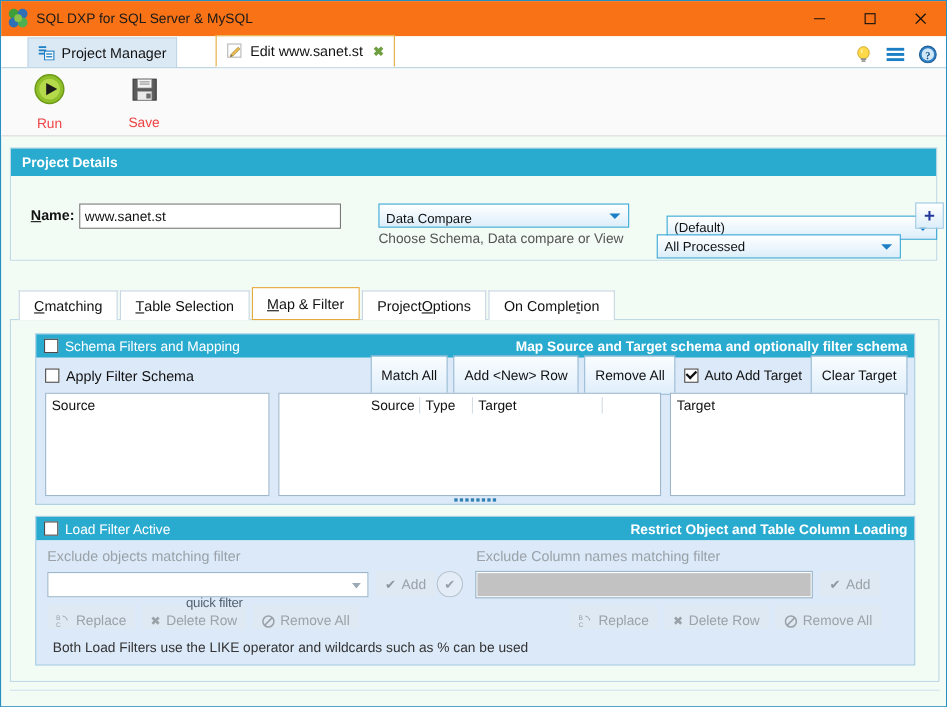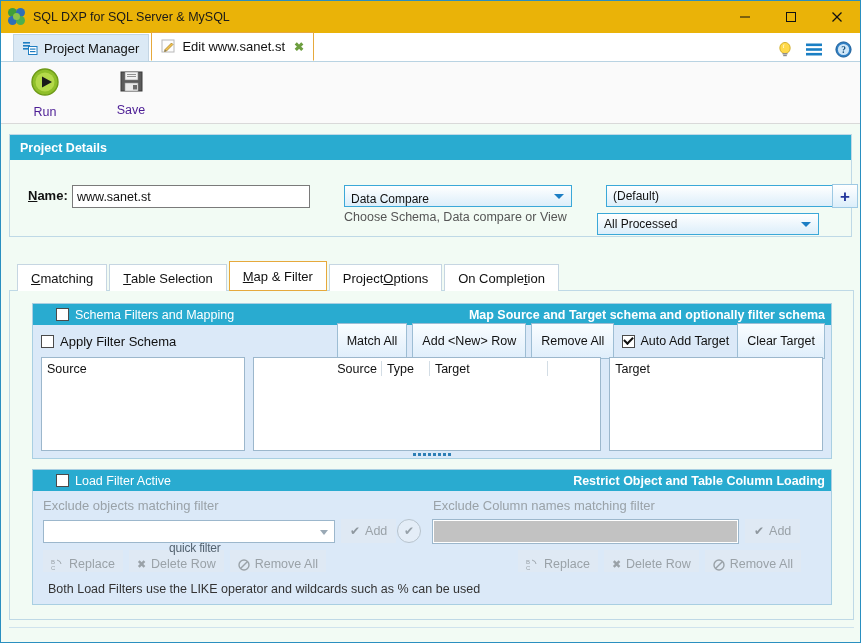--- a/index.html
+++ b/index.html
@@ -15,21 +15,21 @@
     width: 861px; height: 643px;
     background: #f2fbf4;
     border: 1px solid #2a8fc0;
     overflow: hidden;
   }
 
   
   .titlebar {
     position: relative;
     height: 32px;
-    background: #eab308;
+    background: #f97316;
     display: flex;
     align-items: center;
   }
   .app-icon {
     width: 18px; height: 18px;
     margin-left: 7px; margin-right: 7px;
     position: relative;
     flex: none;
   }
   .app-icon .g1, .app-icon .g2, .app-icon .g3, .app-icon .g4 {
@@ -61,21 +61,22 @@
   .wc svg { display: block; }
 
   
   .tabstrip {
     position: relative;
     height: 29px;
     background: #ffffff;
     border-bottom: 1px solid #b9d3e2;
     display: flex;
     align-items: flex-end;
-    padding-left: 12px;
+    padding-left: 24px;
+    gap: 33px;
   }
   .tab {
     height: 27px;
     display: flex; align-items: center;
     padding: 0 9px;
     font-size: 13px;
     color: #111;
     background: #dbe9f5;
     border: 1px solid #c3d5e4;
     border-bottom: none;
@@ -110,21 +111,21 @@
     border-bottom: 1px solid #d9d9d9;
     display: flex;
     align-items: center;
     padding-left: 18px;
     gap: 34px;
   }
   .tb-btn {
     width: 52px;
     display: flex; flex-direction: column; align-items: center; gap: 4px;
   }
-  .tb-btn .lbl { font-size: 12.5px; color: #4c1d95; }
+  .tb-btn .lbl { font-size: 12.5px; color: #ef4444; }
 
   
   .pd-wrap {
     margin: 10px 8px 0 8px;
     border: 1px solid #bfd9e6;
     background: #f2fbf4;
   }
   .pd-header {
     height: 25px;
     background: #29abd0;
@@ -170,21 +171,21 @@
     width: 0; height: 0;
     border-left: 5px solid transparent;
     border-right: 5px solid transparent;
     border-top: 5px solid #1c7ec4;
   }
   .cmb-type { position: absolute; left: 334px; top: 25px; width: 228px; align-items: flex-end; }
   .cmb-hint {
     position: absolute; left: 334px; top: 50px;
     font-size: 12.5px; color: #555;
   }
-  .cmb-default { position: absolute; left: 596px; top: 25px; width: 246px; }
+  .cmb-default { position: absolute; left: 596px; top: 36px; width: 246px; }
   .plus-btn {
     position: absolute; left: 822px; top: 24px;
     width: 26px; height: 24px;
     border: 1px solid #9ec9e3;
     background: linear-gradient(#ffffff,#dceefa);
     display: flex; align-items: center; justify-content: center;
     color: #23369c; font-size: 17px; font-weight: bold; line-height: 1;
   }
   .cmb-proc { position: absolute; left: 596px; top: 212px; width: 222px; }
 
@@ -232,21 +233,21 @@
     width: 800px;
     border: 1px solid #a9cfe2;
     background: #dbe9f8;
   }
   .group-header {
     height: 21px;
     background: #29abd0;
     display: flex;
     align-items: center;
     justify-content: space-between;
-    padding: 0 6px 0 23px;
+    padding: 0 6px 0 7px;
   }
   .group-header .gh-left {
     display: flex; align-items: center; gap: 6px;
     color: #ffffff; font-size: 12.5px;
   }
   .group-header .gh-right {
     color: #ffffff; font-size: 12.5px; font-weight: bold;
   }
   .chk {
     width: 13px; height: 13px;

